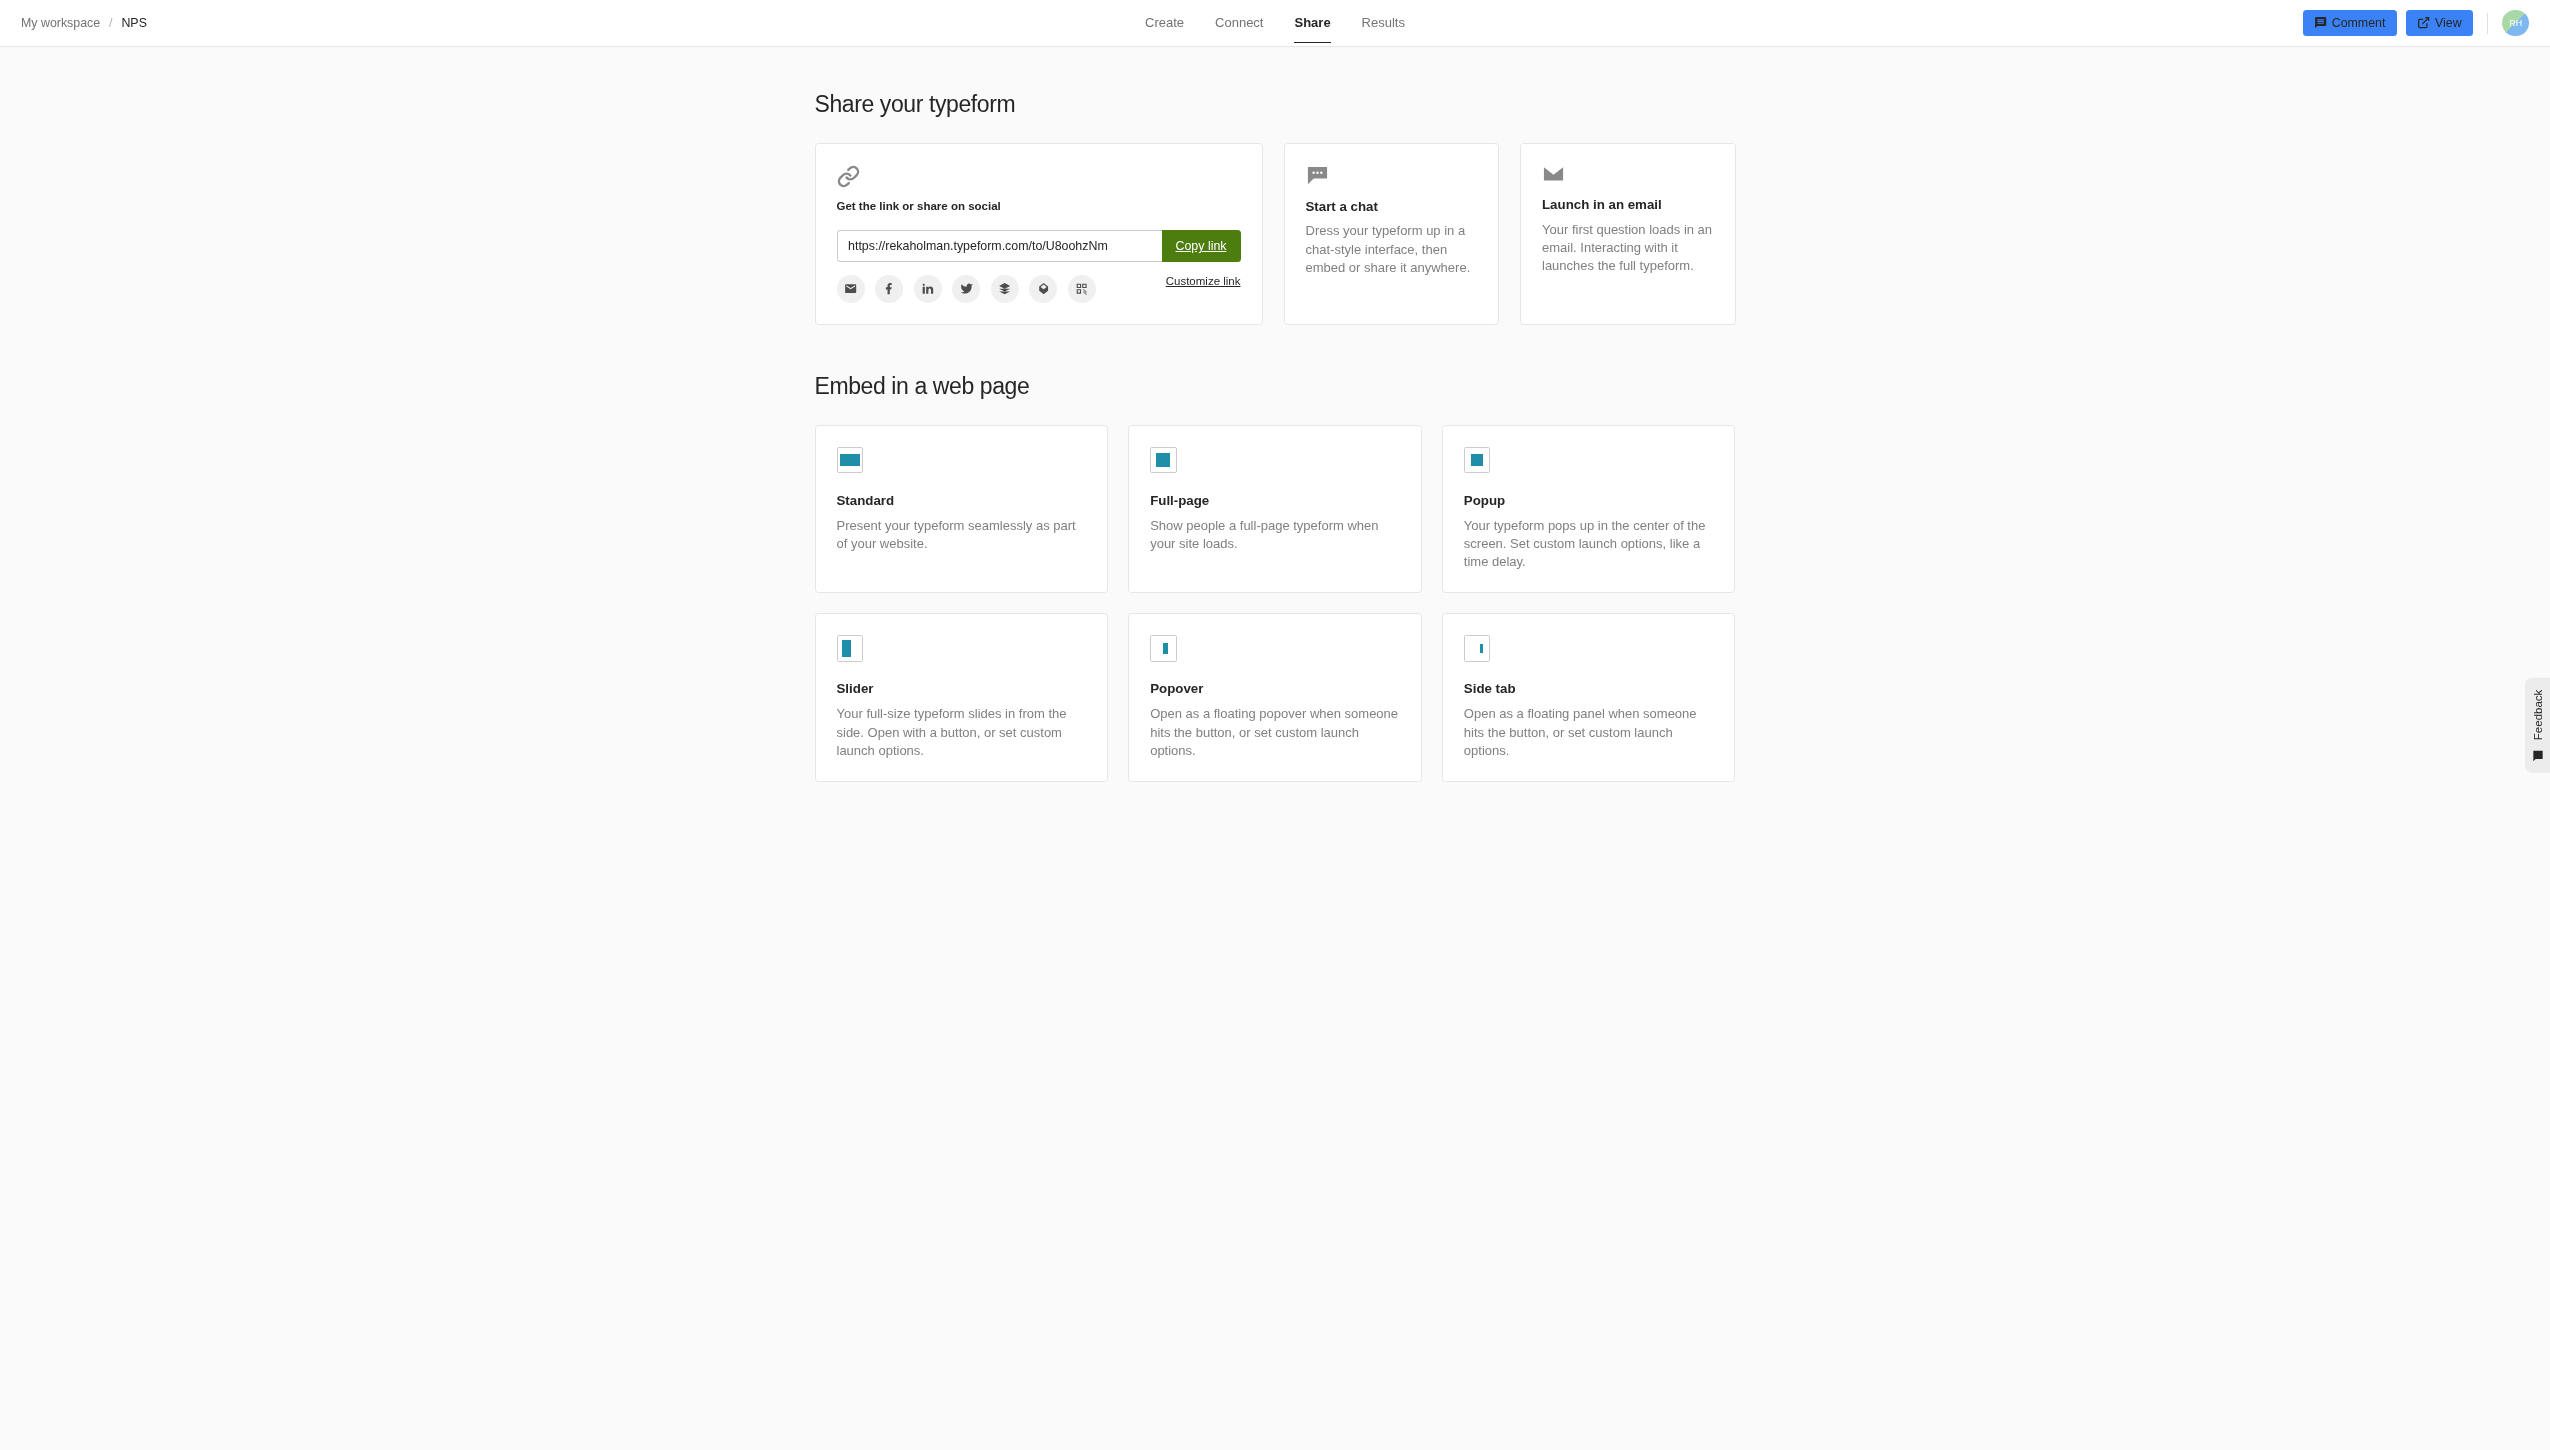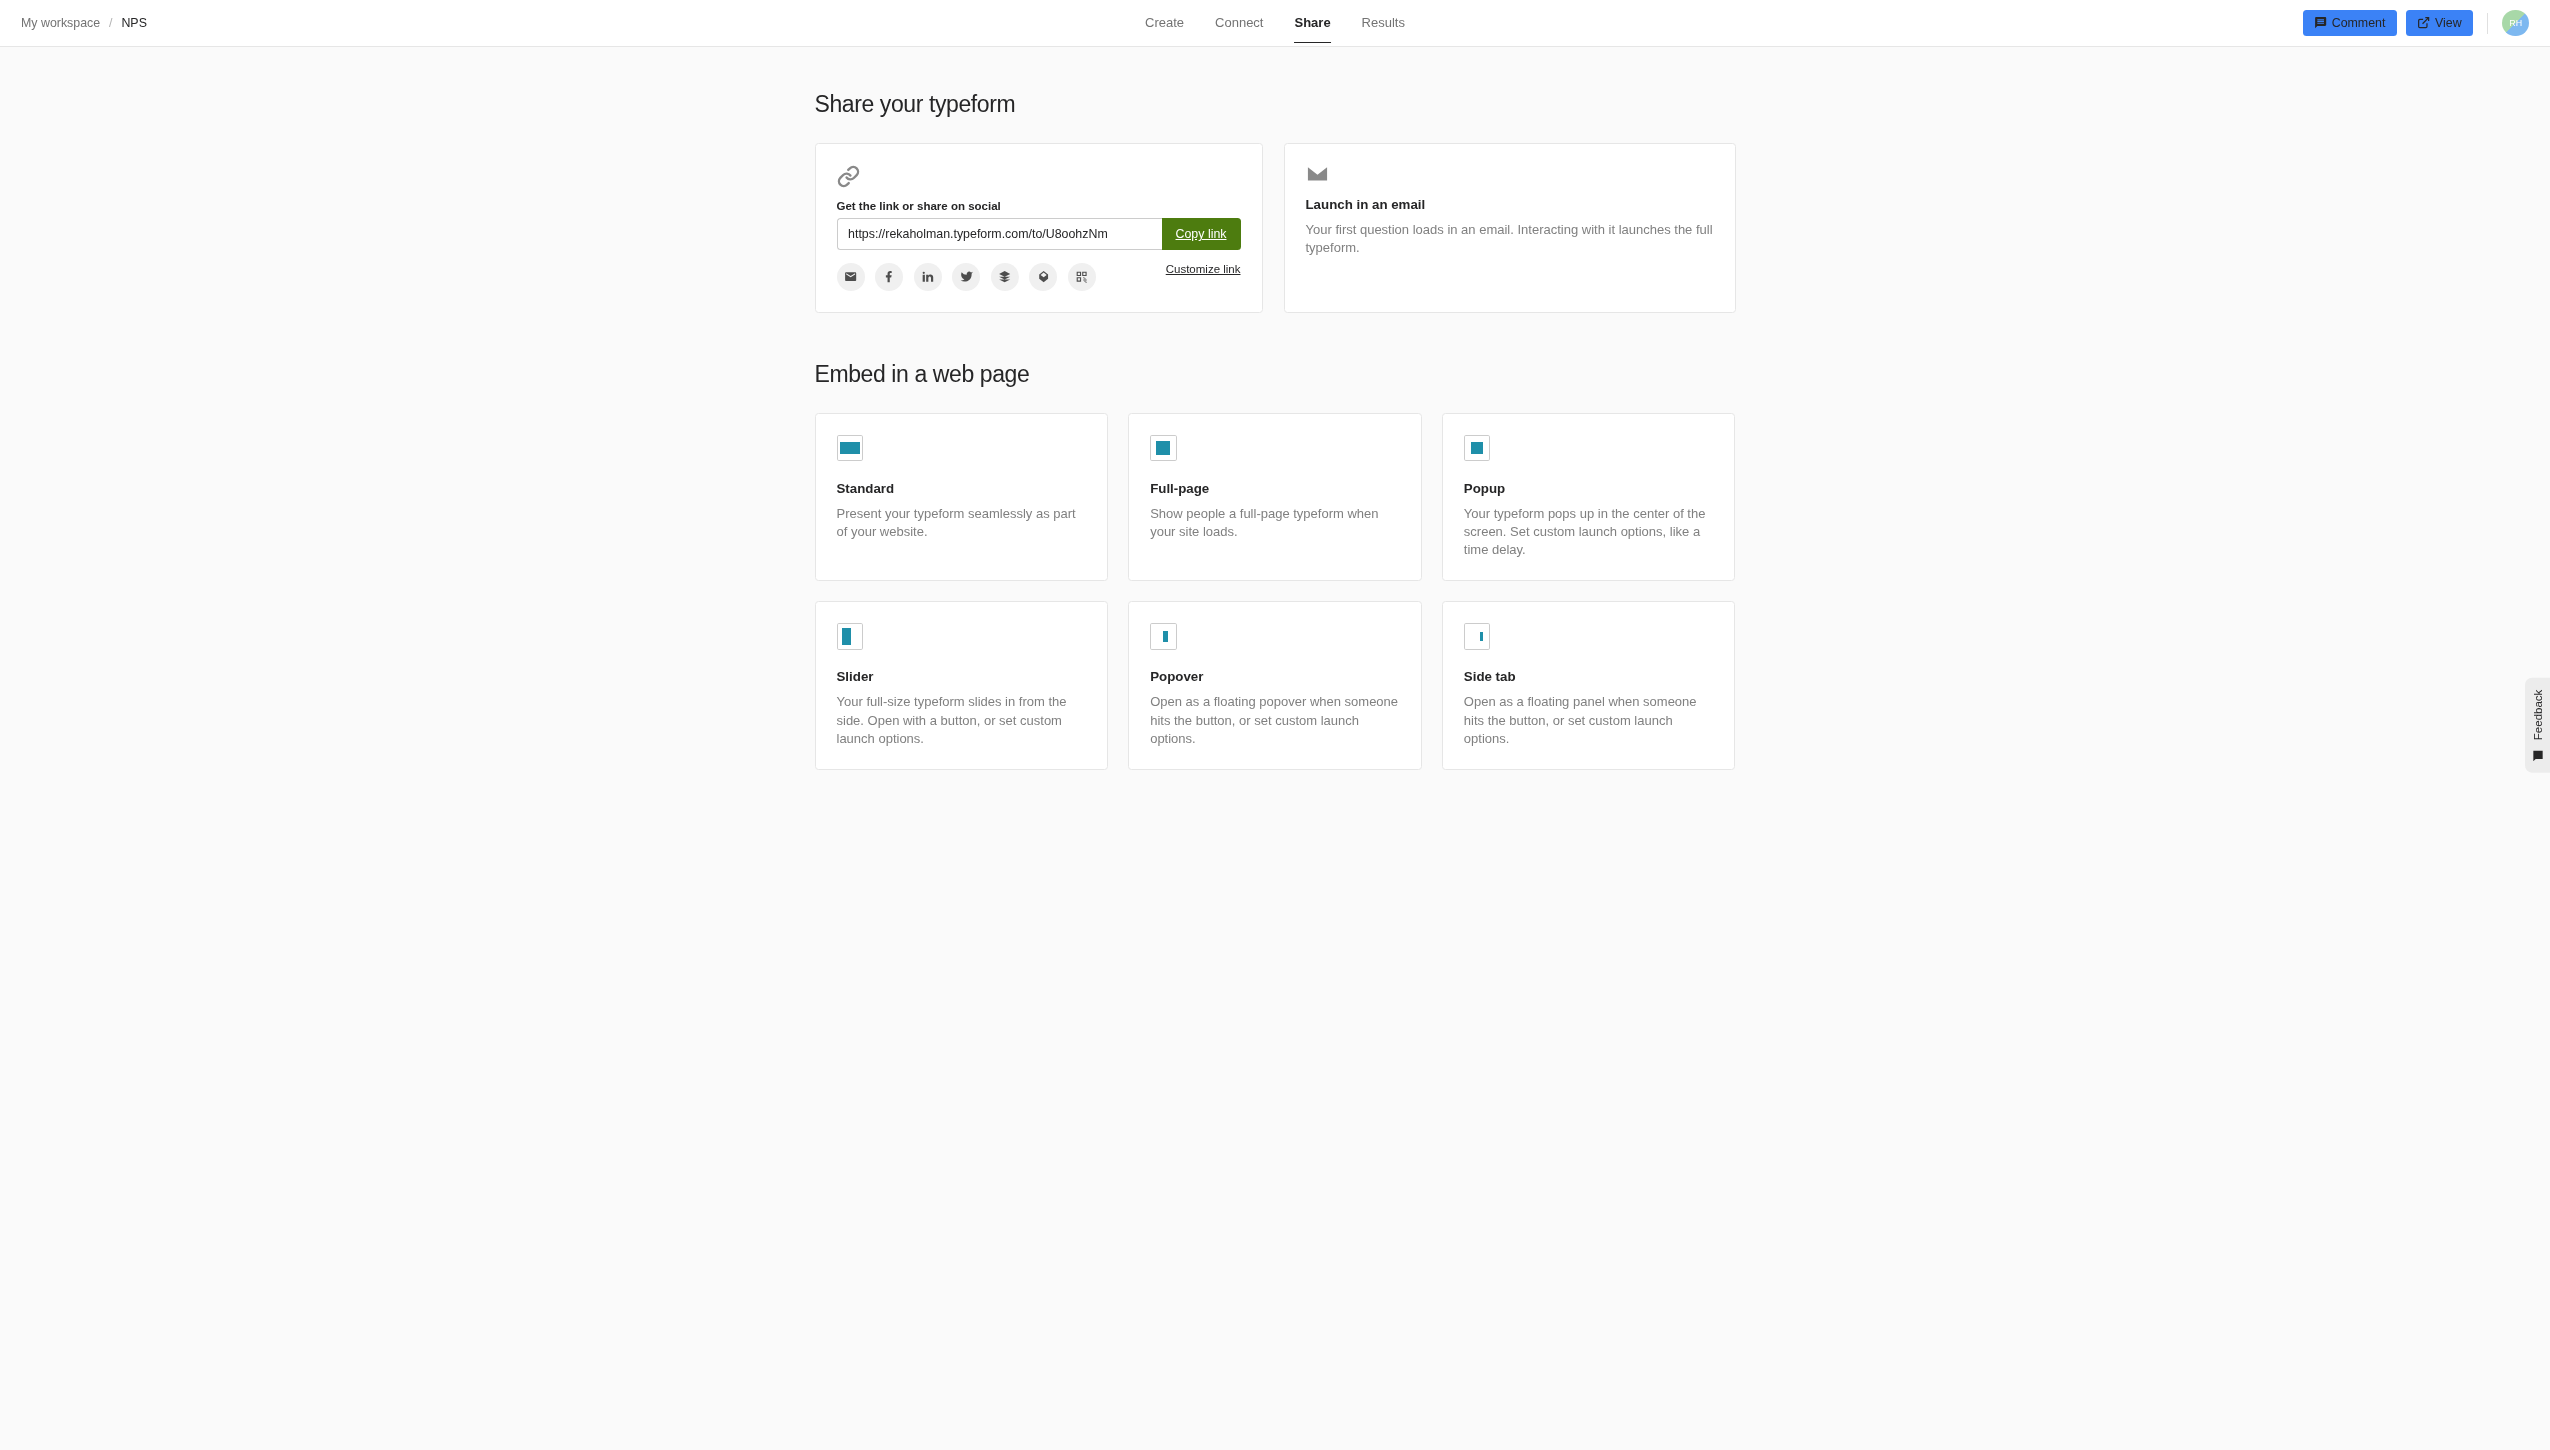--- a/index.html
+++ b/index.html
@@ -119,21 +119,21 @@
     .small-card {
       flex: 1;
     }
     .link-icon {
       margin-bottom: 12.4px;
     }
     .card-sub {
       font-size: 11.5px;
       font-weight: 600;
       color: #262627;
-      margin-bottom: 6px;
+      margin-bottom: 18px;
     }
     .link-row {
       display: flex;
       margin-bottom: 12.4px;
     }
     .link-input {
       flex: 1;
       border: 0.9px solid #ccc;
       border-right: none;
       border-radius: 3.5px 0 0 3.5px;
@@ -326,20 +326,32 @@
           <div class="social-icon">
               <svg width="13.3" height="13.3" viewBox="0 0 24 24" fill="#4d4d4d">
                 <path d="M3 3h8v8H3V3zm2 2v4h4V5H5zm8-2h8v8h-8V3zm2 2v4h4V5h-4zM3 13h8v8H3v-8zm2 2v4h4v-4H5zm10-2h2v2h-2zm2 2h2v2h-2zm-2 2h2v2h-2zm4 0h2v2h-2zm-2 2h2v2h-2zm2 2h2v2h-2z"></path>
               </svg>
             </div>
         </div>
         <span class="customize-link">Customize link</span>
       </div>
     </div>
 
+    <div class="card small-card">
+      <div class="card-icon">
+        <svg width="23" height="19.5" viewBox="0 0 24 20" fill="#898989">
+            <path d="M2 2h20v12H8l-6 6V2z"></path>
+            <circle cx="8" cy="8" r="1.3" fill="#fff"></circle>
+            <circle cx="12" cy="8" r="1.3" fill="#fff"></circle>
+            <circle cx="16" cy="8" r="1.3" fill="#fff"></circle>
+          </svg>
+      </div>
+      <div class="card-title">Start a chat</div>
+      <div class="card-desc">Dress your typeform up in a chat-style interface, then embed or share it anywhere.</div>
+    </div>
 
     <div class="card small-card">
       <div class="card-icon">
         <svg width="23" height="17.7" viewBox="0 0 24 18" fill="#898989">
             <path d="M2 2h20v14H2V2zm0 0l10 8 10-8"></path>
           </svg>
       </div>
       <div class="card-title">Launch in an email</div>
       <div class="card-desc">Your first question loads in an email. Interacting with it launches the full typeform.</div>
     </div>

